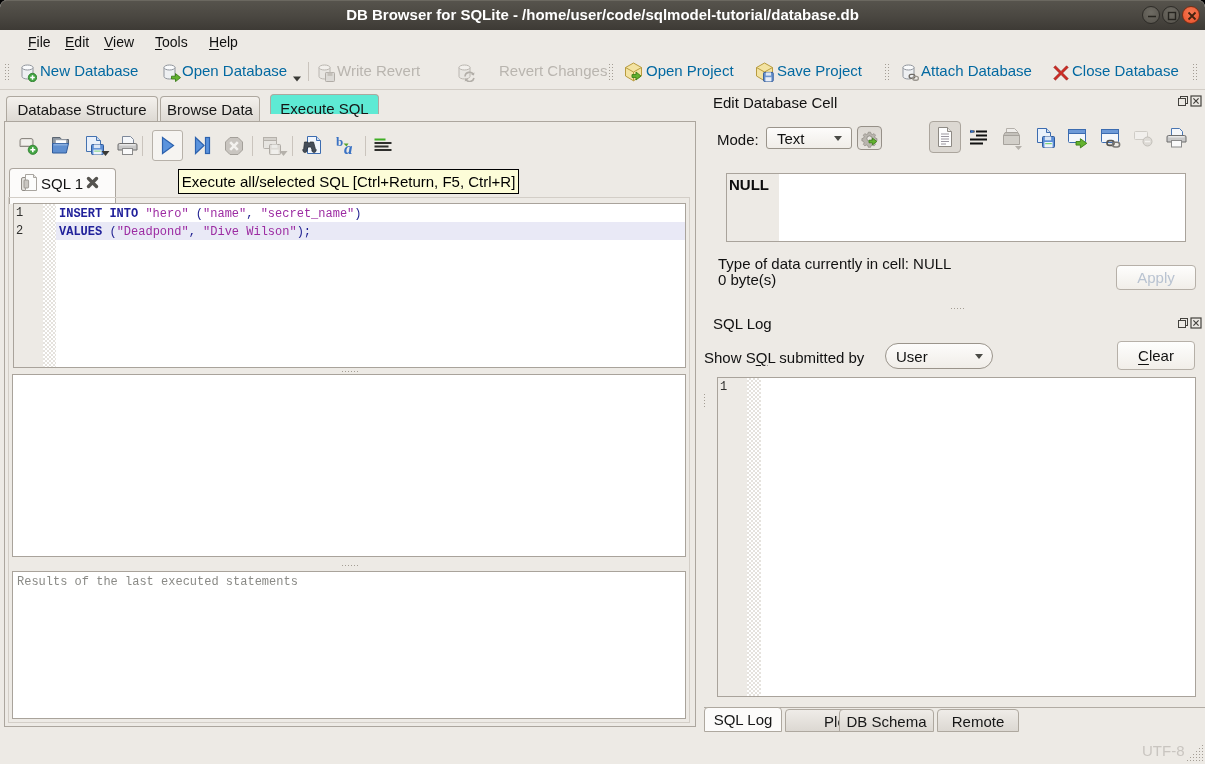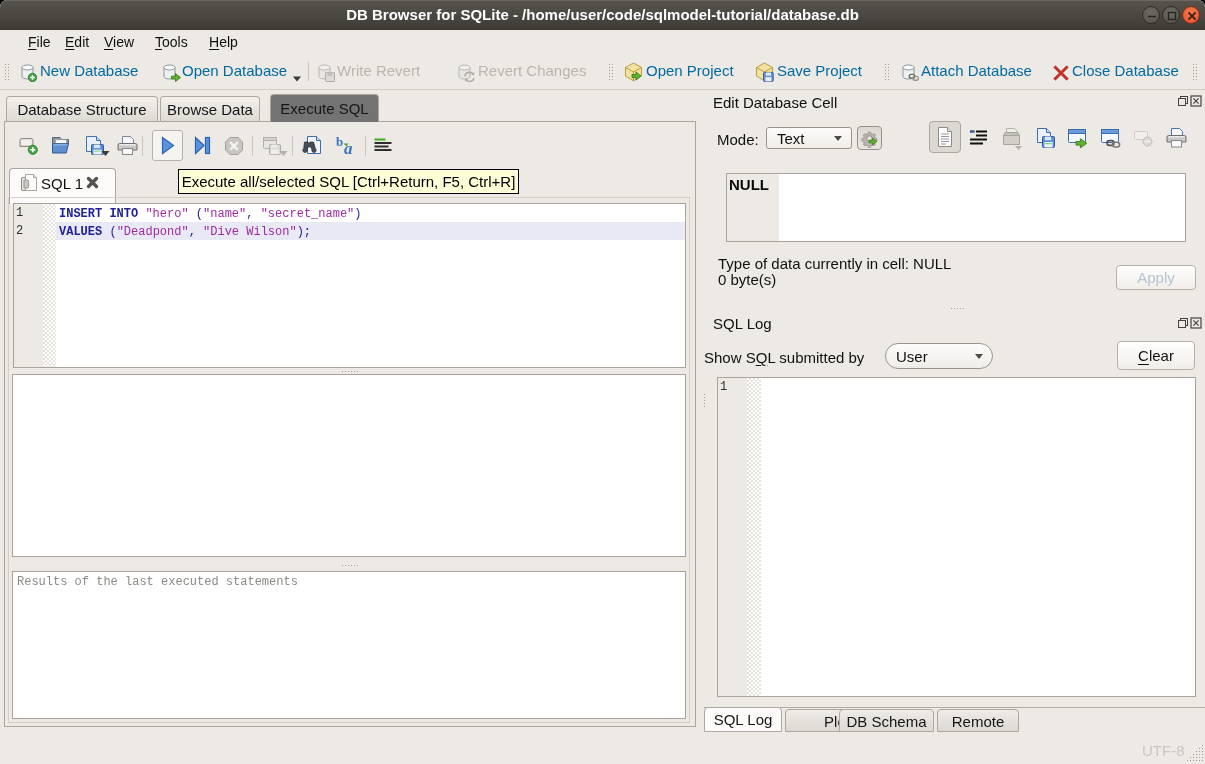--- a/index.html
+++ b/index.html
@@ -23,21 +23,21 @@
 .menubar span { position:absolute; top:0; height:24px; line-height:24px; font-size:14px; color:#101010; }
 .menubar u { text-decoration:underline; text-underline-offset:2px; }
 
 .toolbar { position:absolute; left:0; top:54px; width:1205px; height:36px; background:#edeae5; border-bottom:1px solid #d2cdc6; }
 .tlabel { position:absolute; top:0; height:33px; line-height:33px; font-size:15px; color:#0369a1; }
 .tlabel.dis { color:#b9b5af; }
 .vsep { position:absolute; top:8px; height:19px; width:1px; background:#cac4bd; }
 .dots-v { position:absolute; background-image:radial-gradient(circle, #a39d94 34%, transparent 36%); background-size:3px 3px; }
 
 .mtab { position:absolute; height:25px; top:96px; background:linear-gradient(#f4f1ed, #ddd9d3); border:1px solid #aea89f; border-bottom:none; border-radius:4px 4px 0 0; text-align:center; font-size:15px; color:#161616; line-height:25px; }
-.mtab.active { top:94px; height:28px; background:#737373; line-height:27px; z-index:3; }
+.mtab.active { top:94px; height:20px; background:#5eead4; line-height:27px; z-index:3; }
 .paneline { position:absolute; left:4px; top:121px; width:692px; height:606px; border:1px solid #aca69e; }
 
 .box { position:absolute; background:#fff; border:1px solid #a9a39b; }
 .gutter { position:absolute; background:#edeae5; }
 .hatch { position:absolute; background-color:#fff;
   background-image:linear-gradient(45deg,#e5e2dd 25%,transparent 25%,transparent 75%,#e5e2dd 75%),linear-gradient(45deg,#e5e2dd 25%,transparent 25%,transparent 75%,#e5e2dd 75%);
   background-size:4px 4px; background-position:0 0,2px 2px; }
 .mono { font-family:"Liberation Mono", monospace; }
 .lnum { position:absolute; font-family:"Liberation Mono", monospace; font-size:12px; color:#2e2e2c; }
 .codeline { position:absolute; font-family:"Liberation Mono", monospace; font-size:12px; white-space:pre; color:#1d1d8f; }
@@ -88,21 +88,21 @@
     <span style="left:155px"><u>T</u>ools</span>
     <span style="left:209px"><u>H</u>elp</span>
   </div>
 
   <div class="toolbar"></div>
   <div class="dots-v" style="left:4px; top:63px; width:5px; height:19px;"></div>
   <div class="tlabel" style="left:40px; top:54px;">New Database</div>
   <div class="tlabel" style="left:182px; top:54px;">Open Database</div>
   <div class="vsep" style="left:308px; top:62px;"></div>
   <div class="tlabel dis" style="left:337px; top:54px;">Write Revert</div>
-  <div class="tlabel dis" style="left:478px; top:54px;text-align:right;">Revert Changes</div>
+  <div class="tlabel dis" style="left:499px; top:54px;text-align:right;">Revert Changes</div>
   <div class="dots-v" style="left:608px; top:63px; width:5px; height:19px;"></div>
   <div class="tlabel" style="left:646px; top:54px;">Open Project</div>
   <div class="tlabel" style="left:777px; top:54px;">Save Project</div>
   <div class="dots-v" style="left:884px; top:63px; width:5px; height:19px;"></div>
   <div class="tlabel" style="left:921px; top:54px;">Attach Database</div>
   <div class="tlabel" style="left:1072px; top:54px;">Close Database</div>
   <div class="dots-v" style="left:1192px; top:63px; width:5px; height:19px;"></div>
 
   <svg class="icon" style="left:20px; top:63px;" width="17" height="19" viewBox="0 0 17 19">
     <path d="M2 4.5 v9 a5.5 2.5 0 0 0 11 0 v-9" fill="#eef0f2" stroke="#8f949b" stroke-width="1"></path>

